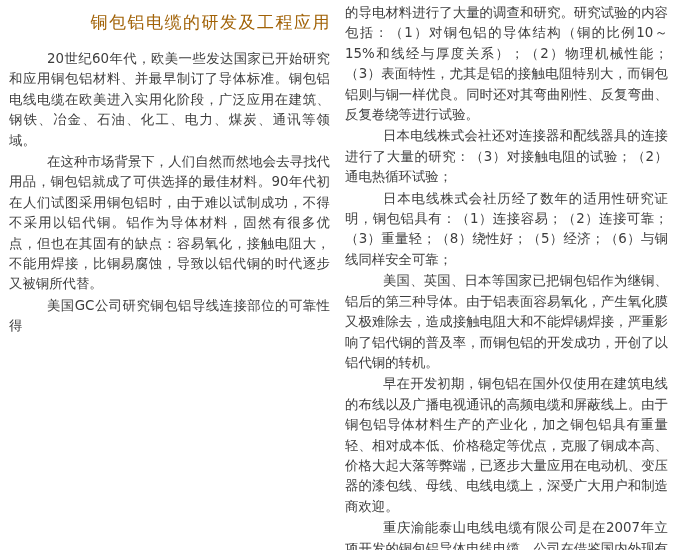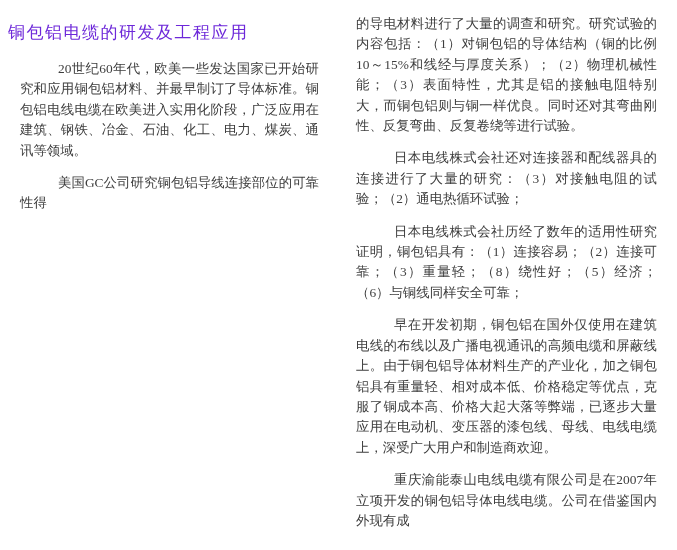--- a/index.html
+++ b/index.html
@@ -28,51 +28,52 @@
   .col-left {
     left: 8px;
     width: 323px;
   }
   .col-right {
     left: 344px;
     width: 325px;
     padding-top: 2px;
   }
   .title {
-    margin: 20px 0 15px 0;
+    margin: 10px 0 15px 0;
     font-size: 17px;
     line-height: 24px;
     font-weight: normal;
     letter-spacing: 1.5px;
-    text-align: left;
-    color: #6d28d9;
+    text-align: right;
+    color: #a16207;
   }
   .para {
-    margin: 12px;
-    font-family: Liberation Serif, serif;
+    margin: 1px;
   }
   .para.indent {
     text-indent: 38px;
   }
   .para.cont {
     text-indent: 0;
   }
 </style>
 </head>
 <body>
 
 <div class="page">
 
   <div class="col col-left">
     <h1 class="title">铜包铝电缆的研发及工程应用</h1>
     <p class="para indent">20世纪60年代，欧美一些发达国家已开始研究和应用铜包铝材料、并最早制订了导体标准。铜包铝电线电缆在欧美进入实用化阶段，广泛应用在建筑、钢铁、冶金、石油、化工、电力、煤炭、通讯等领域。</p>
+    <p class="para indent">在这种市场背景下，人们自然而然地会去寻找代用品，铜包铝就成了可供选择的最佳材料。90年代初在人们试图采用铜包铝时，由于难以试制成功，不得不采用以铝代铜。铝作为导体材料，固然有很多优点，但也在其固有的缺点：容易氧化，接触电阻大，不能用焊接，比铜易腐蚀，导致以铝代铜的时代逐步又被铜所代替。</p>
     <p class="para indent">美国GC公司研究铜包铝导线连接部位的可靠性得</p>
   </div>
 
   <div class="col col-right">
     <p class="para cont">的导电材料进行了大量的调查和研究。研究试验的内容包括：（1）对铜包铝的导体结构（铜的比例10～15%和线经与厚度关系）；（2）物理机械性能；（3）表面特性，尤其是铝的接触电阻特别大，而铜包铝则与铜一样优良。同时还对其弯曲刚性、反复弯曲、反复卷绕等进行试验。</p>
     <p class="para indent">日本电线株式会社还对连接器和配线器具的连接进行了大量的研究：（3）对接触电阻的试验；（2）通电热循环试验；</p>
     <p class="para indent">日本电线株式会社历经了数年的适用性研究证明，铜包铝具有：（1）连接容易；（2）连接可靠；（3）重量轻；（8）绕性好；（5）经济；（6）与铜线同样安全可靠；</p>
+    <p class="para indent">美国、英国、日本等国家已把铜包铝作为继铜、铝后的第三种导体。由于铝表面容易氧化，产生氧化膜又极难除去，造成接触电阻大和不能焊锡焊接，严重影响了铝代铜的普及率，而铜包铝的开发成功，开创了以铝代铜的转机。</p>
     <p class="para indent">早在开发初期，铜包铝在国外仅使用在建筑电线的布线以及广播电视通讯的高频电缆和屏蔽线上。由于铜包铝导体材料生产的产业化，加之铜包铝具有重量轻、相对成本低、价格稳定等优点，克服了铜成本高、价格大起大落等弊端，已逐步大量应用在电动机、变压器的漆包线、母线、电线电缆上，深受广大用户和制造商欢迎。</p>
     <p class="para indent">重庆渝能泰山电线电缆有限公司是在2007年立项开发的铜包铝导体电线电缆。公司在借鉴国内外现有成</p>
   </div>
 
 </div>
 
 </body></html>

